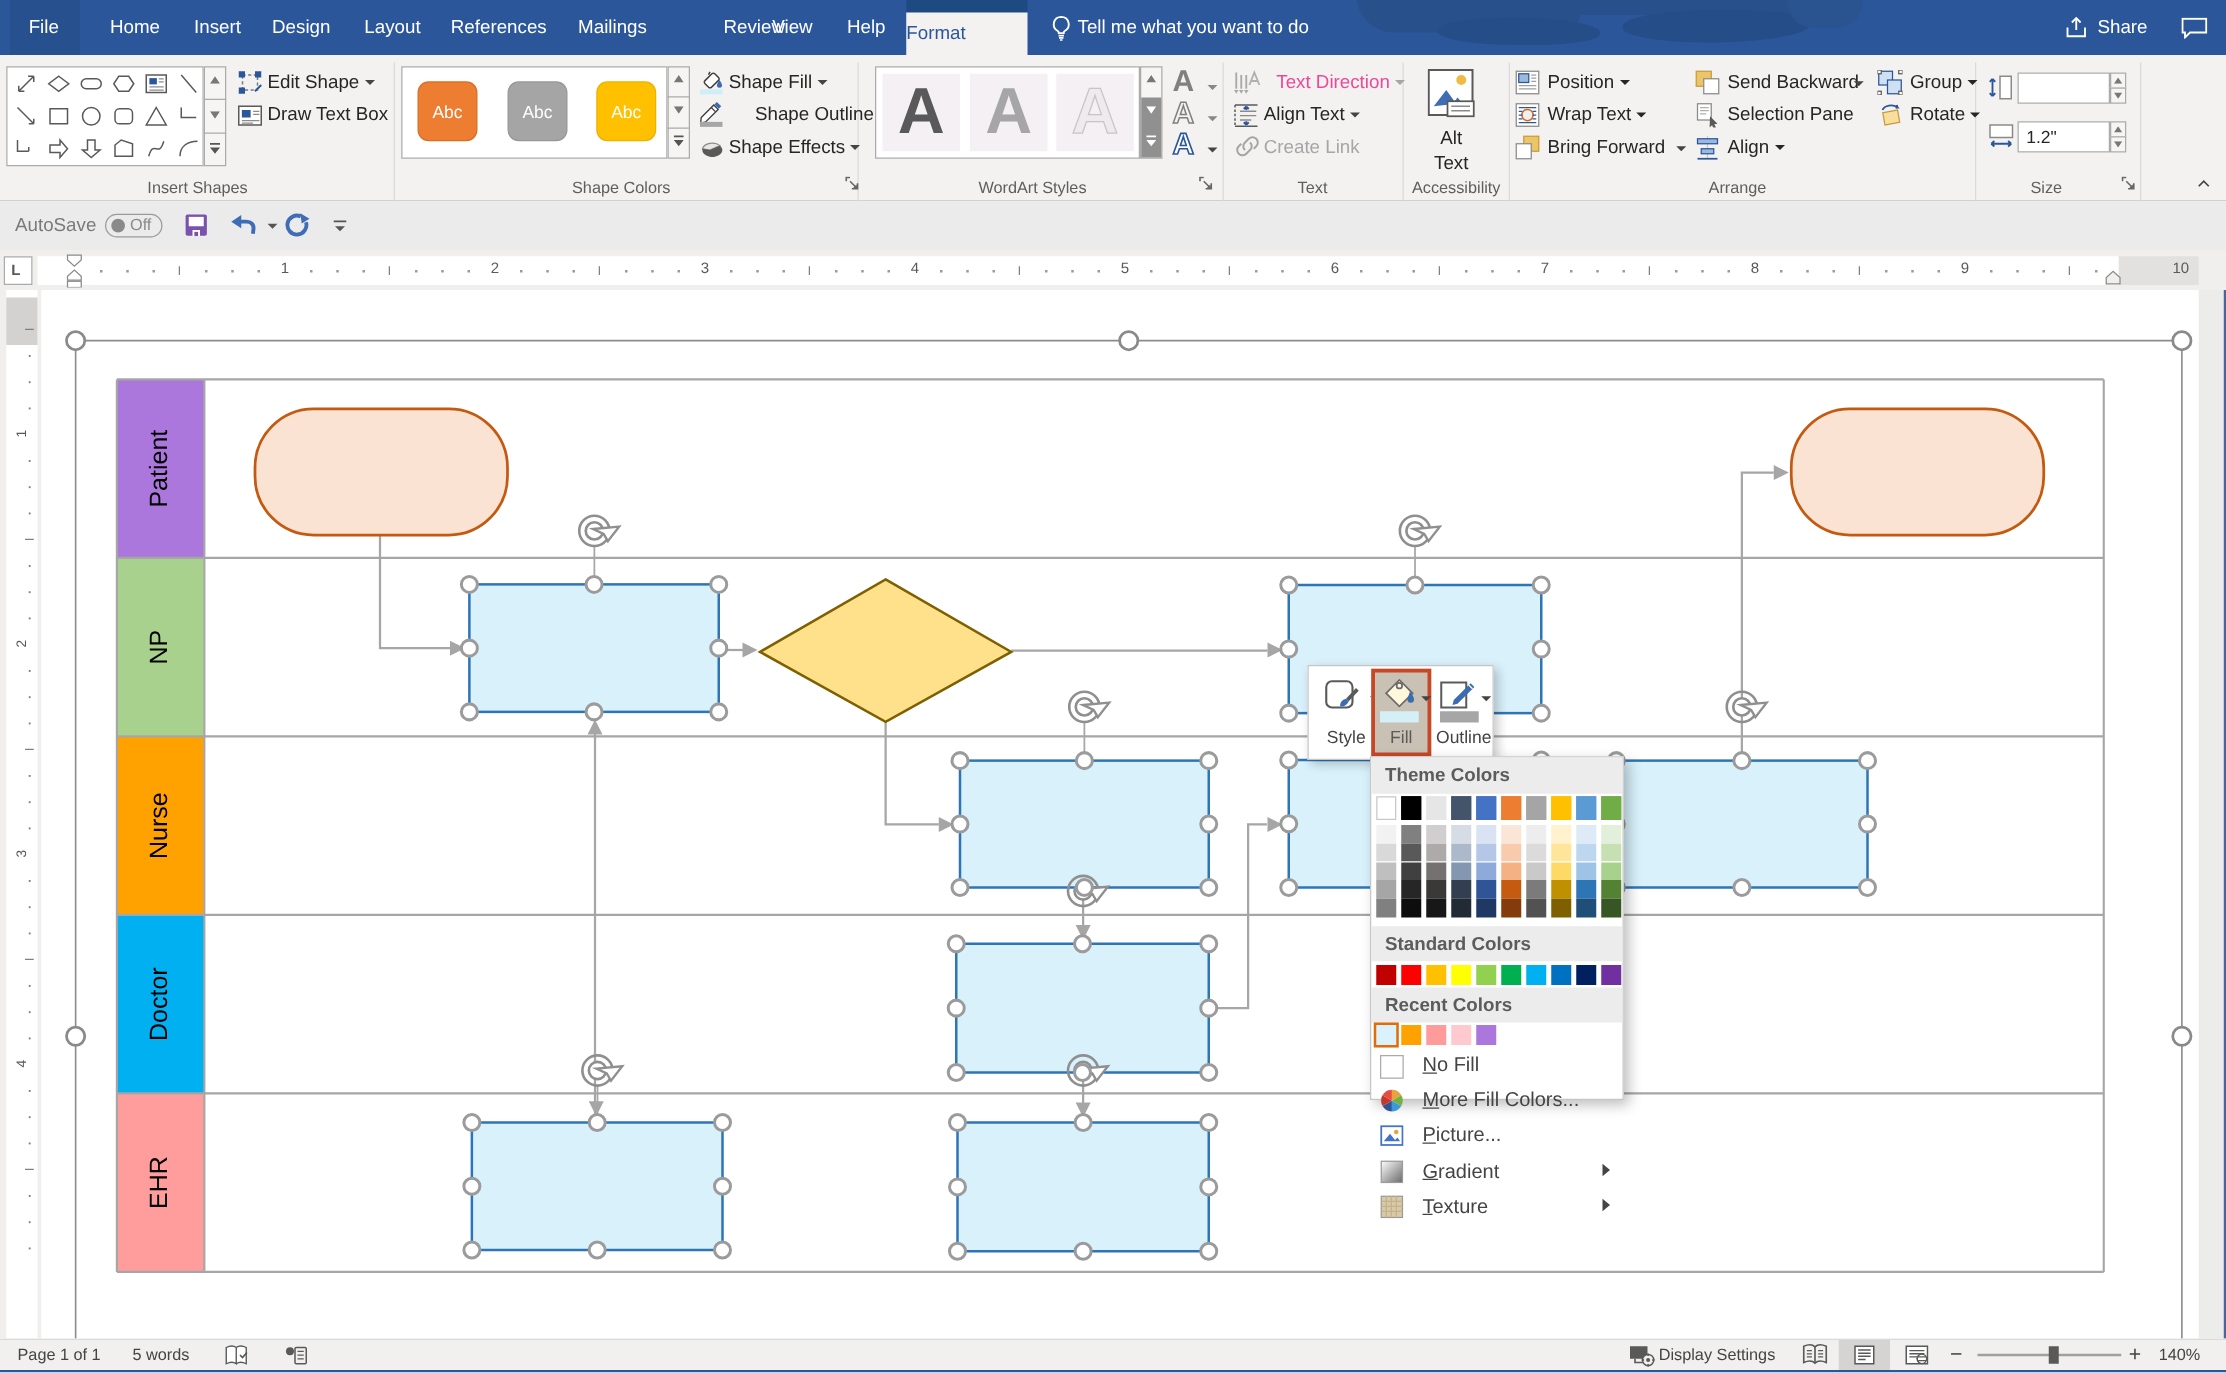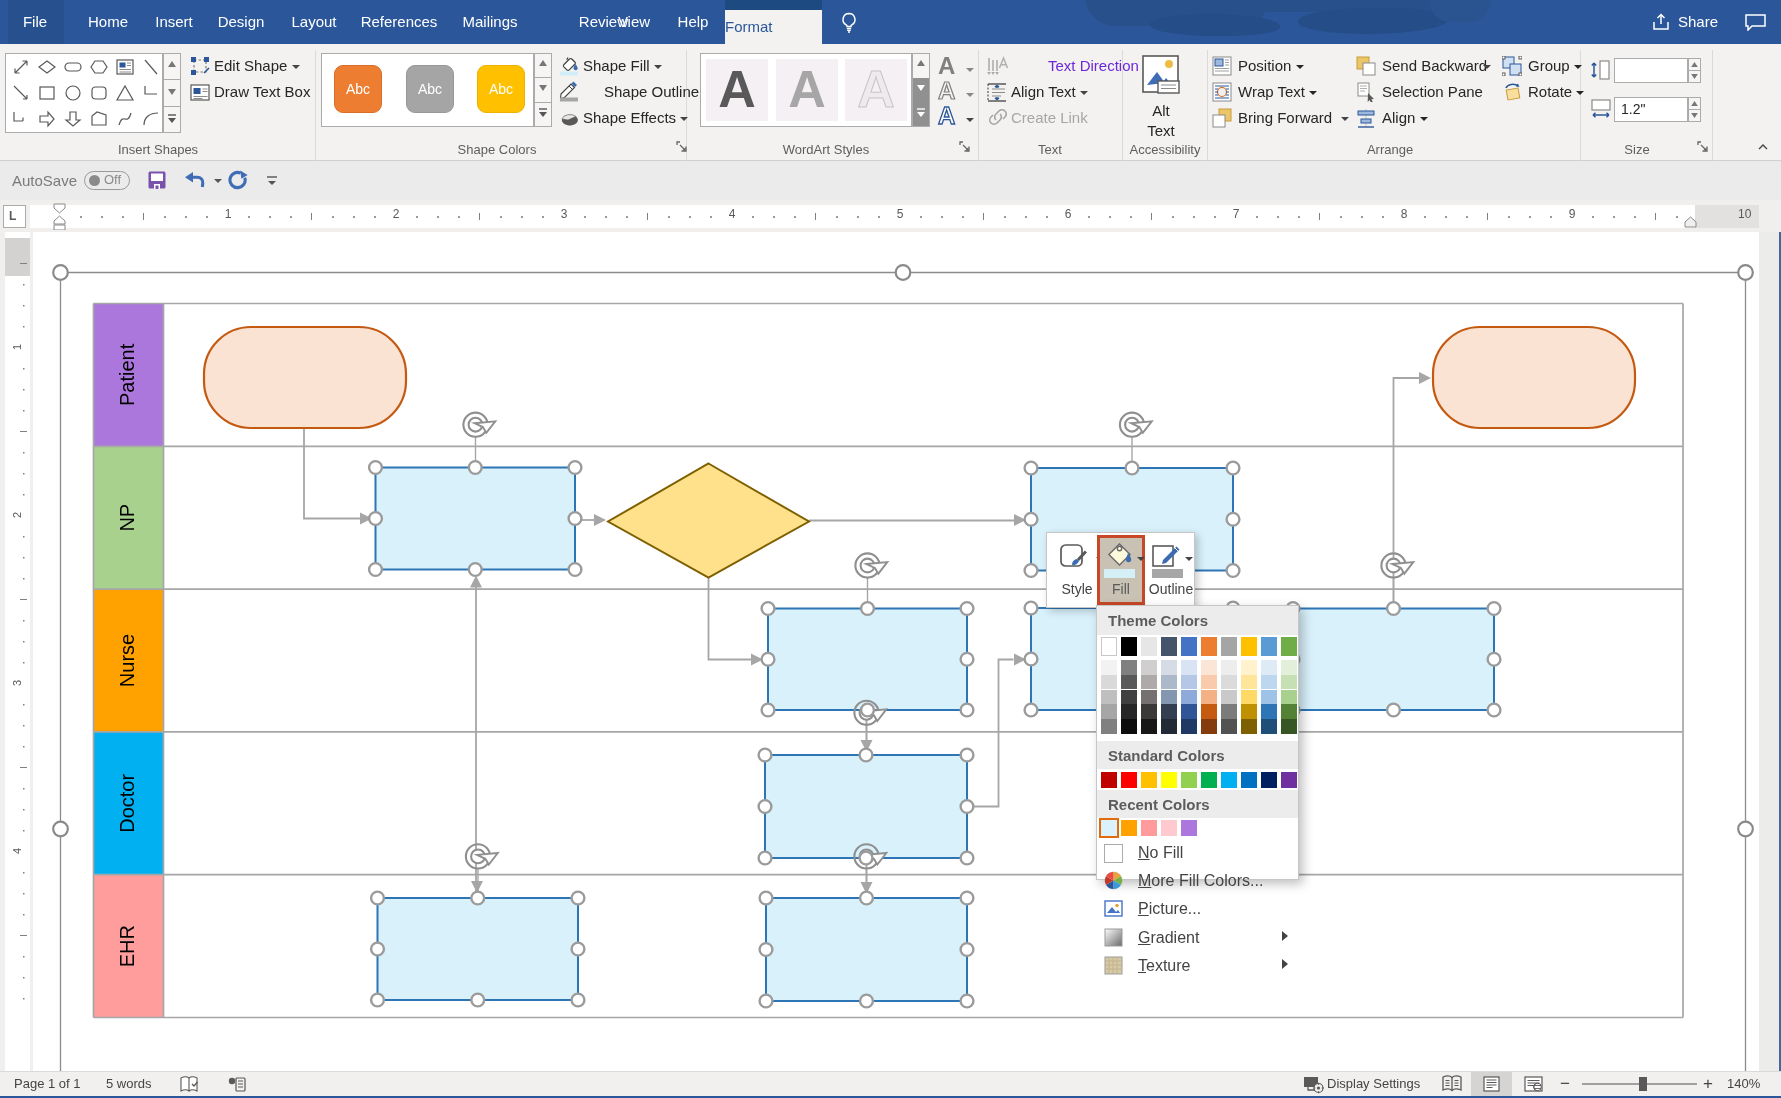--- a/index.html
+++ b/index.html
@@ -29,20 +29,21 @@
 <div class="a tab" style="left:508px;top:0;width:120px;text-align:right">Review</div>
 <div class="a tab" style="left:574px;top:0;width:120px;text-align:center">View</div>
 <div class="a tab" style="left:633px;top:0;width:120px;text-align:center">Help</div>
 <div class="a" style="left:725px;top:0;width:97px;height:10px;background:#1e4a82"></div>
 <div class="a" style="left:725px;top:10px;width:97px;height:34px;background:#f3f2f1"></div>
 <div class="a" style="left:725px;top:10px;width:97px;height:34px;color:#2b579a;font-size:15px;line-height:34px;">Format</div>
 <svg class="a" style="left:840px;top:12px" width="18" height="21" viewBox="0 0 18 21">
 <path d="M9 1.5a6 6 0 0 1 2.8 11.3c-.5.3-.8.8-.8 1.4v.3H7v-.3c0-.6-.3-1.1-.8-1.4A6 6 0 0 1 9 1.5z" fill="none" stroke="#fff" stroke-width="1.5"></path>
 <path d="M6.8 16.5h4.4M7.2 18.3h3.6M8 20h2" stroke="#fff" stroke-width="1.3"></path>
     </svg>
+<div class="a tab" style="left:862px;top:0">Tell me what you want to do</div>
 <svg class="a" style="left:1652px;top:13px" width="20" height="18" viewBox="0 0 20 18">
 <path d="M2 9v7h14v-7" fill="none" stroke="#fff" stroke-width="1.5"></path>
 <path d="M9 11V2" stroke="#fff" stroke-width="1.5"></path>
       <path d="M5.5 5 9 1.5 12.5 5" fill="none" stroke="#fff" stroke-width="1.5"></path>
     </svg>
 <div class="a tab" style="left:1678px;top:0">Share</div>
 <svg class="a" style="left:1745px;top:14px" width="21" height="17" viewBox="0 0 21 17">
 <path d="M1 1h19v11h-13l-4 4v-4H1z" fill="none" stroke="#fff" stroke-width="1.5"></path>
     </svg>
 </div>
@@ -224,21 +225,21 @@
     <div class="a caret" style="left:966px;top:24px;border-top-color:#888"></div>
 <div class="a" style="left:938px;top:33px;font-size:24px;font-weight:bold;color:#f3f2f1;-webkit-text-stroke:1.2px #808080">A</div>
     <div class="a caret" style="left:966px;top:49px;border-top-color:#888"></div>
 <div class="a" style="left:938px;top:58px;font-size:24px;font-weight:bold;color:#fff;-webkit-text-stroke:1.3px #2b579a">A</div>
     <div class="a caret" style="left:966px;top:74px"></div>
 <svg class="a" style="left:987px;top:12px" width="22" height="21" viewBox="0 0 22 21">
 <path d="M2 2v13M6 4v11M10 4v11" stroke="#a9a9a9" stroke-width="1.5"></path>
 <path d="M2 19l-1.8-3h3.6zM6 19l-1.8-3h3.6zM10 19l-1.8-3h3.6z" fill="#a9a9a9"></path>
 <path d="M12.5 12 16.5 2l4 10M13.8 8.8h5.4" fill="none" stroke="#b0b0b0" stroke-width="1.5"></path>
     </svg>
-<div class="a" style="left:1048px;top:13px;font-size:15px;color:#6d28d9">Text Direction <span class="caret" style="border-top-color:#a6a6a6"></span></div>
+<div class="a" style="left:1021px;top:13px;font-size:15px;color:#ec4899">Text Direction <span class="caret" style="border-top-color:#a6a6a6"></span></div>
 <svg class="a" style="left:987px;top:38px" width="22" height="21" viewBox="0 0 22 21">
 <path d="M1 2h18M1 19h18" stroke="#595959" stroke-width="1.3"></path>
 <path d="M1 2v17" stroke="#595959" stroke-width="1.2" stroke-dasharray="2 1.5"></path>
 <path d="M5 7h13M5 10.5h13M5 14h9" stroke="#8a8a8a" stroke-width="1.1"></path>
 <path d="M10 6V3.2m0 0L8 5.2m2-2 2 2M10 15v2.8m0 0-2-2m2 2 2-2" stroke="#2b579a" stroke-width="1.5" fill="none"></path>
     </svg>
 <div class="a g" style="left:1011px;top:39px">Align Text <span class="caret"></span></div>
 <svg class="a" style="left:987px;top:64px" width="22" height="18" viewBox="0 0 22 18">
 <path d="M9 12a4 4 0 0 1 0-6l3-3a4 4 0 0 1 6 6l-2 2M13 6a4 4 0 0 1 0 6l-3 3a4 4 0 0 1-6-6l2-2" fill="none" stroke="#a5a5a5" stroke-width="1.6"></path>
     </svg>

